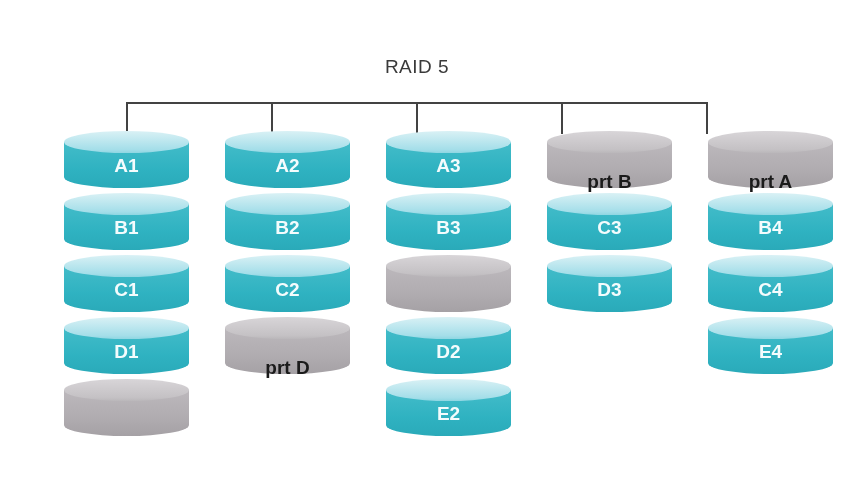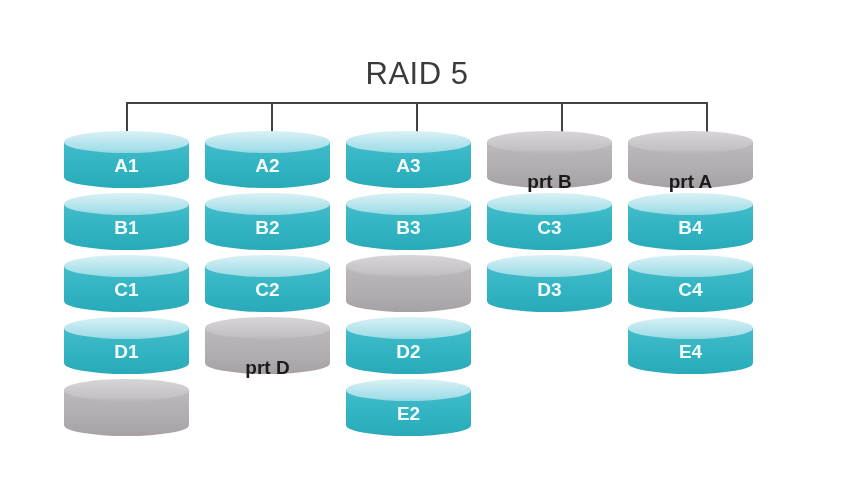--- a/index.html
+++ b/index.html
@@ -13,21 +13,21 @@
     height: 483px;
     background: #ffffff;
     overflow: hidden;
   }
   .diagram-title {
     position: absolute;
     left: 0;
     top: 56px;
     width: 834px;
     text-align: center;
-    font-size: 31px;
+    font-size: 19px;
     letter-spacing: 0.5px;
     color: var(--title-color, #3a3a3a);
   }
   .bus-h {
     position: absolute;
     left: 127px;
     top: 102px;
     width: 580px;
     height: 2px;
     background: var(--connector-color, #434343);
@@ -37,21 +37,21 @@
     top: 102px;
     width: 2px;
     height: 32px;
     background: var(--connector-color, #434343);
   }
   .disk-grid {
     position: absolute;
     left: 64px;
     top: 131px;
     display: flex;
-    gap: 16px;
+    gap: 36px;
   }
   .disk-column {
     display: flex;
     flex-direction: column;
     gap: 5px;
     width: 125px;
   }
   .cyl {
     position: relative;
     width: 125px;

